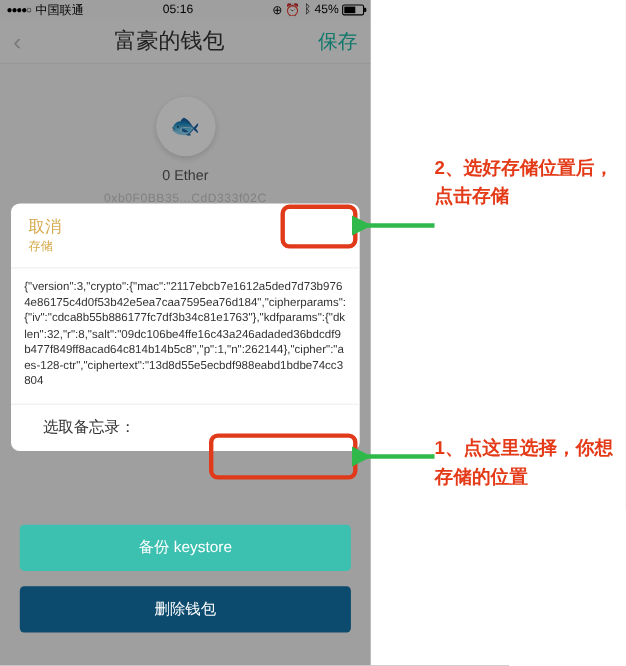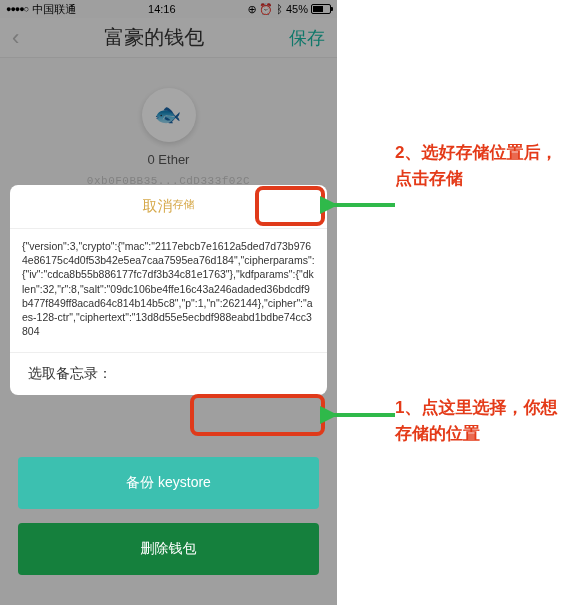--- a/index.html
+++ b/index.html
@@ -17,38 +17,38 @@
 
   .nav { height: 40px; display: flex; align-items: center; justify-content: space-between; padding: 0 12px; border-bottom: 1px solid #e6e6e6; background: #f7f7f7; }
   .back { color: #bbb; font-size: 22px; }
   .title { font-size: 20px; color: #333; font-weight: 500; }
   .save { color: #18b8a4; font-size: 18px; }
 
   .content { text-align: center; padding-top: 30px; }
   .avatar { width: 54px; height: 54px; border-radius: 50%; background: #fff; box-shadow: 0 2px 6px rgba(0,0,0,0.15); margin: 0 auto; display: flex; align-items: center; justify-content: center; }
   .fish { color: #1fb6a0; font-size: 22px; }
   .balance { margin-top: 10px; font-size: 13px; color: #555; }
-  .address { margin-top: 8px; font-size: 11px; color: #c6c6c6; letter-spacing: 0.5px; font-family: Liberation Mono, monospace; }
+  .address { margin-top: 8px; font-size: 11px; color: #c6c6c6; letter-spacing: 0.5px; }
 
   .overlay { position: absolute; top: 0; left: 0; right: 0; bottom: 0; background: rgba(0,0,0,0.35); }
 
   .dialog { position: absolute; left: 10px; right: 10px; top: 185px; background: #fff; border-radius: 8px; overflow: hidden; }
-  .dialog-head { display: flex; justify-content: center; padding: 12px 16px; border-bottom: 1px solid #eee; }
+  .dialog-head { display: flex; justify-content: flex-start; padding: 12px 16px; border-bottom: 1px solid #eee; flex-direction: column; }
   .dialog-cancel { color: #d6a94b; font-size: 15px; }
   .dialog-store { color: #d6a94b; font-size: 11px; font-weight: 500; }
   .json-body { padding: 10px 12px 14px; font-size: 10.5px; line-height: 1.35; color: #333; word-break: break-all; font-family: -apple-system, Arial, sans-serif; }
-  .memo-row { border-top: 1px solid #eee; padding: 12px 18px; display: flex; align-items: center; justify-content: space-between; }
+  .memo-row { border-top: 1px solid #eee; padding: 12px 29px; display: flex; align-items: center; justify-content: space-between; }
   .memo-label { font-size: 14px; color: #333; }
   .memo-btn { color: #bbb; font-size: 14px; display: flex; align-items: center; gap: 4px; }
   .chev { color: #ccc; font-size: 14px; }
 
   .bottom-buttons { position: absolute; bottom: 30px; left: 18px; right: 18px; }
-  .btn { width: 100%; height: 52px; border-radius: 4px; color: #fff; font-size: 14px; display: flex; align-items: center; justify-content: center; margin-top: 14px; }
+  .btn { width: 100%; height: 42px; border-radius: 4px; color: #fff; font-size: 14px; display: flex; align-items: center; justify-content: center; margin-top: 14px; }
   .btn-backup { background: #3cc0b0; }
-  .btn-delete { background: #15803d; }
+  .btn-delete { background: #0c4a6e; }
 
   .hi-store { position: absolute; border: 4px solid #e03a1a; border-radius: 8px; }
   .hi1 { top: 186px; left: 255px; width: 70px; height: 40px; }
   .hi2 { top: 394px; left: 190px; width: 135px; height: 42px; }
 
   .annotation { position: absolute; color: #e43a18; font-size: 17px; font-weight: 700; line-height: 1.5; }
   .ann1 { top: 140px; left: 395px; width: 165px; }
   .ann2 { top: 395px; left: 395px; width: 165px; }
 
   .arrow { position: absolute; }
@@ -56,21 +56,21 @@
 </head>
 <body>
 
 <div class="phone">
 
   <div class="status-bar">
     <div class="status-left">
       <span class="dots">●●●●○</span>
       <span>中国联通</span>
     </div>
-    <span>14:16</span>
+    <span>05:16</span>
     <div class="status-right">
       <span>⊕</span>
       <span>⏰</span>
       <span>ᛒ</span>
       <span>45%</span>
       <span class="battery">
           <span class="battery-fill"></span>
         </span>
     </div>
   </div>

